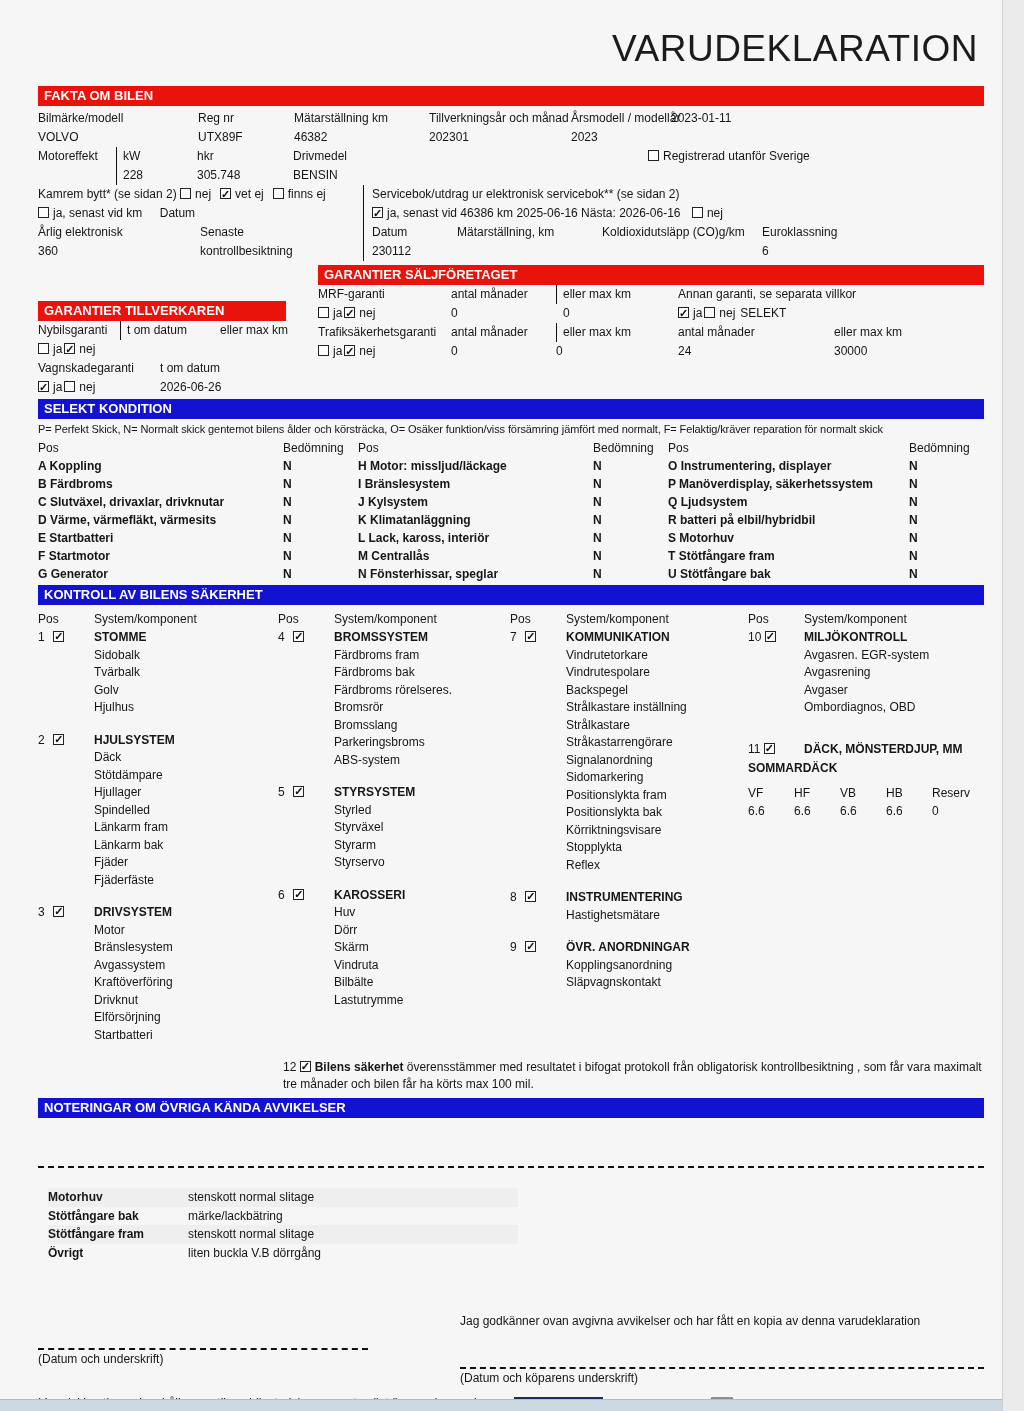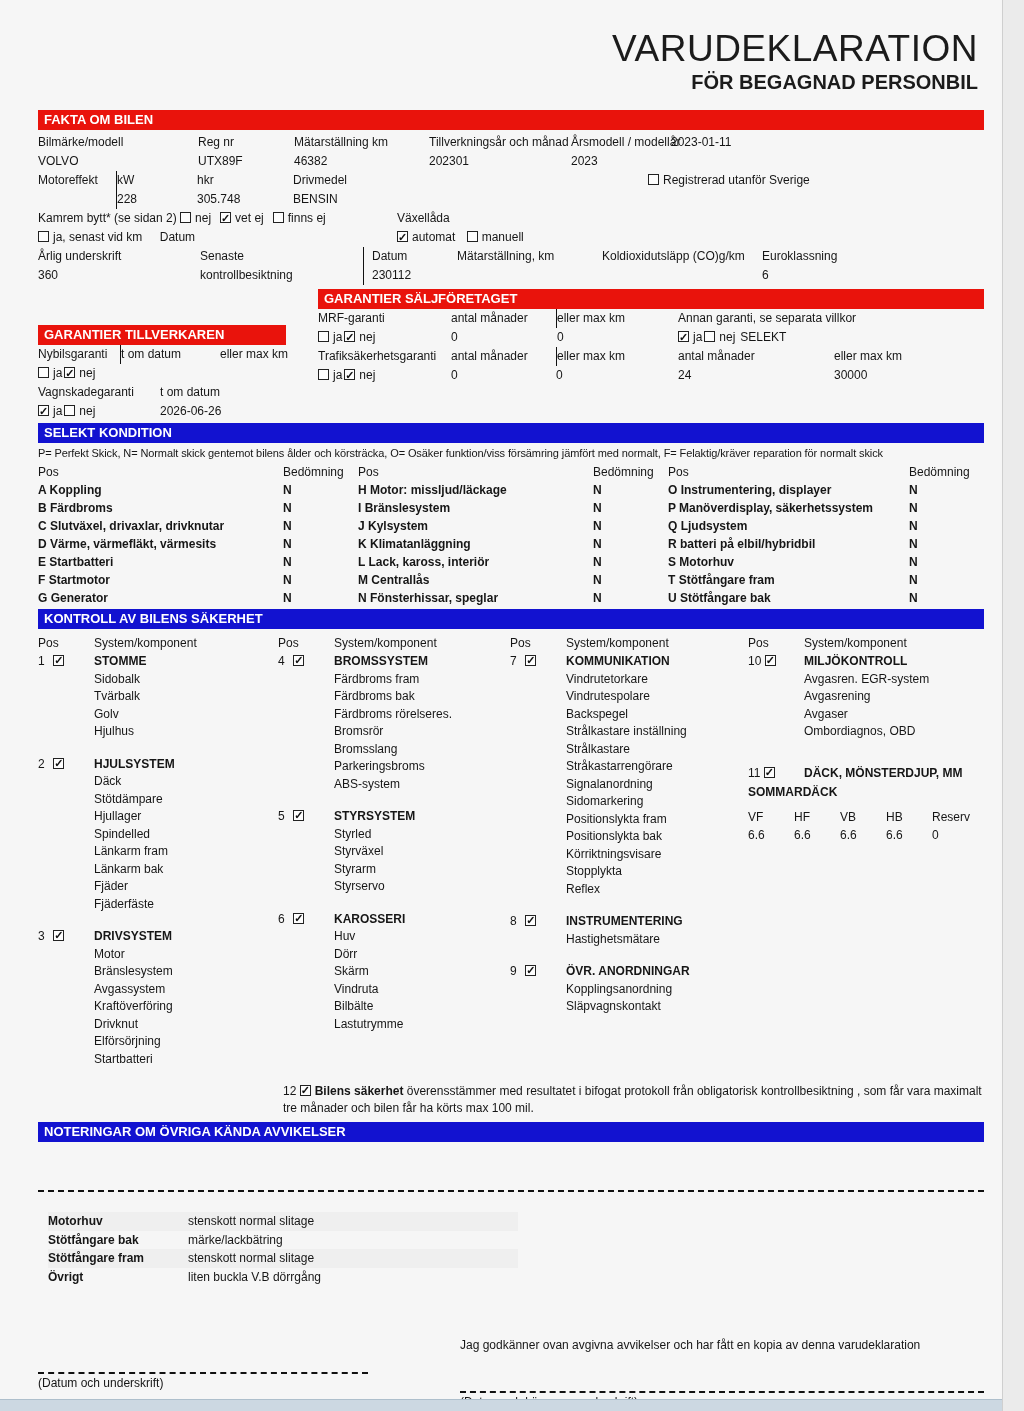--- a/index.html
+++ b/index.html
@@ -32,21 +32,21 @@
   .cb { display:inline-block; width:11px; height:11px; border:1.5px solid #222;
     background:#fdfdfd; vertical-align:-1px; margin-right:4px; position:relative; }
   .cb.checked::after { content:"\2713"; position:absolute; left:0; top:-4px;
     font-size:11px; font-weight:700; color:#111; }
 
   
   .fakta-r1 { display:grid; grid-template-columns:160px 96px 135px 142px 100px 1fr; margin-top:3px; }
   .fakta-r1 .cell div { line-height:19px; white-space:nowrap; }
   .fakta-r2 { display:grid; grid-template-columns:78px 81px 96px 100px 1fr; }
   .fakta-r2 .cell div { line-height:19px; }
-  .vline { border-left:1.5px solid #111; }
+  .vline { border-left:1.5px solid #111; padding-left:6px; }
   .reg-cell { padding-left:255px; }
   .fakta-mid { display:grid; grid-template-columns:325px 386px 1fr; }
   .fakta-mid .seg div { line-height:19px; white-space:nowrap; }
   .seg-mid, .bot-right { border-left:1.5px solid #111; padding-left:8px; }
   .fakta-bot { display:grid; grid-template-columns:325px 1fr; }
   .bot-left { display:grid; grid-template-columns:162px 1fr; }
   .bot-left div, .bot-right .bgrid div { line-height:19px; white-space:nowrap; }
   .bot-right .bgrid { display:grid; grid-template-columns:85px 145px 160px 1fr; }
   .opt { margin-right:9px; white-space:nowrap; }
 
@@ -111,21 +111,20 @@
     line-height:14px; padding:5px 10px 6px; margin-left:24px; margin-top:2px; }
   .mrf { margin-left:96px; margin-top:0px; }
   .sid { margin-left:auto; font-style:italic; font-size:9.5px; margin-top:24px; padding-right:4px; }
 </style>
 </head>
 <body>
 
 <div class="content">
 
   <div class="doc-title">VARUDEKLARATION</div>
-  <div class="doc-subtitle">FÖR BEGAGNAD PERSONBIL</div>
 
   <div class="bar red" style="margin-top:16px">FAKTA OM BILEN</div>
 
   <div class="fakta-r1">
 
       <div class="cell">
         <div>Bilmärke/modell</div>
         <div>VOLVO</div>
       </div>
 
@@ -182,32 +181,32 @@
     <div class="seg">
       <div class="ln" style="white-space:nowrap">
         <span>Kamrem bytt* (se sidan 2)</span>
         <span><span class="opt"><span class="cb"></span><span>nej</span></span><span class="opt"><span class="cb checked"></span><span>vet ej</span></span><span class="opt"><span class="cb"></span><span>finns ej</span></span></span>
       </div>
       <div class="ln" style="white-space:nowrap">
         <span class="cb"></span><span>ja, senast vid km</span>
         <span style="margin-left:14px">Datum</span>
       </div>
     </div>
-    <div class="seg" style="padding-left:34px">
-      <div class="ln">Växellåda</div>
+    <div class="seg seg-mid">
+      <div class="ln">Servicebok/utdrag ur elektronisk servicebok** (se sidan 2)</div>
       <div class="ln" style="white-space:nowrap">
-        <span class="cb checked"></span><span>automat</span>
-        <span style="margin-left:8px"><span class="cb"></span><span>manuell</span></span>
+        <span class="cb checked"></span><span>ja, senast vid 46386 km  2025-06-16 Nästa: 2026-06-16</span>
+        <span style="margin-left:8px"><span class="cb"></span><span>nej</span></span>
       </div>
     </div>
   </div>
 
   <div class="fakta-bot">
     <div class="bot-left">
-      <div>Årlig underskrift</div>
+      <div>Årlig elektronisk</div>
       <div>Senaste</div>
       <div>360</div>
       <div>kontrollbesiktning</div>
     </div>
     <div class="bot-right">
       <div class="bgrid">
         <div>Datum</div>
         <div>Mätarställning, km</div>
         <div>Koldioxidutsläpp (CO)g/km</div>
         <div>Euroklassning</div>

